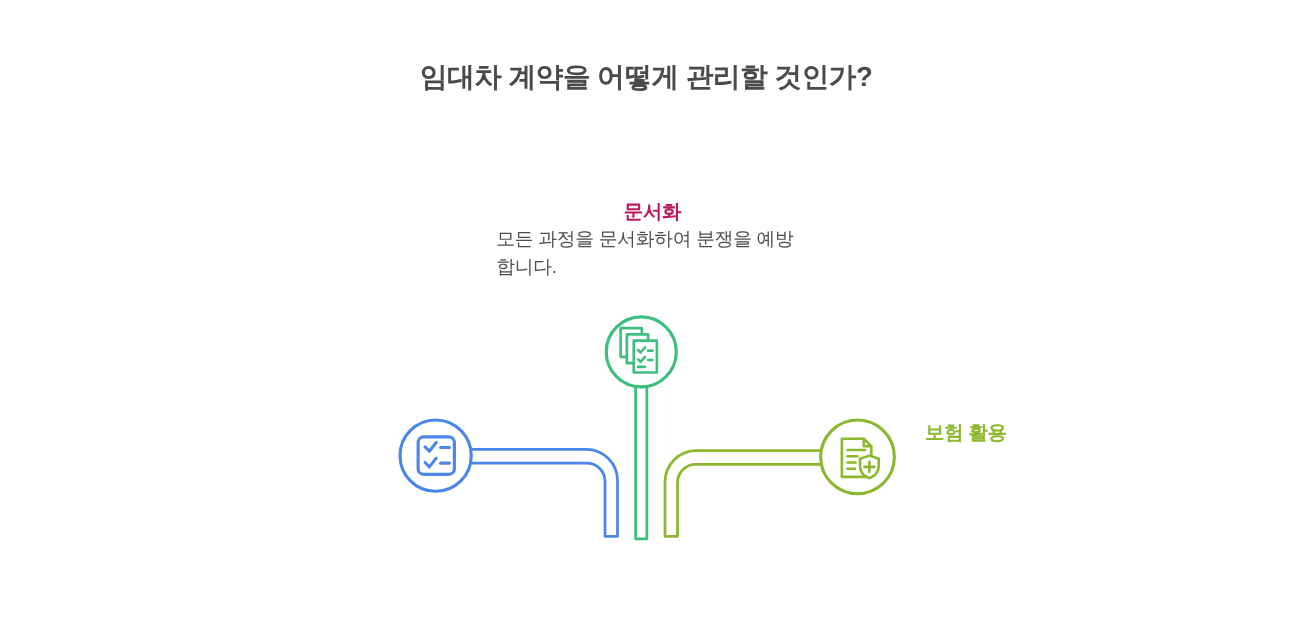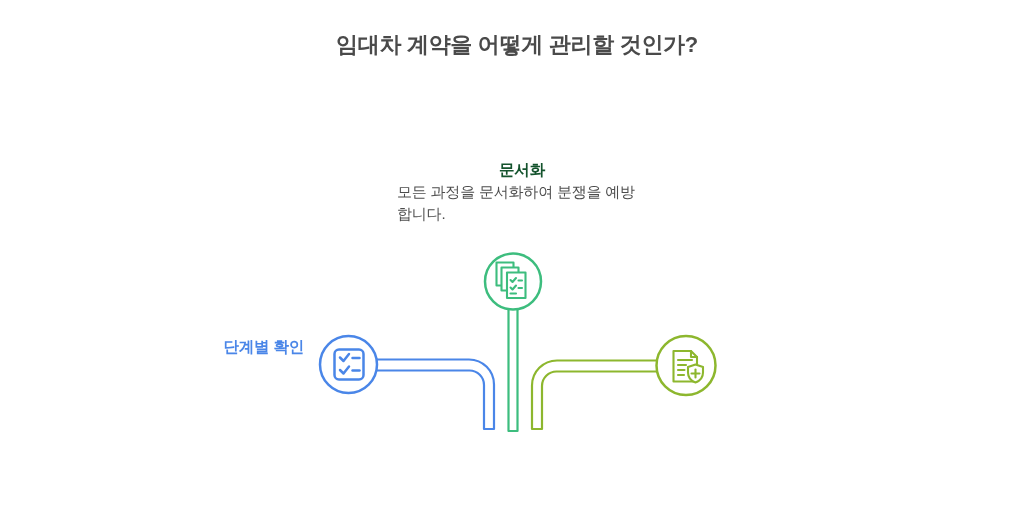--- a/index.html
+++ b/index.html
@@ -6,21 +6,21 @@
   html, body { width: 1034px; height: 512px; }
   body {
     position: relative;
     width: 1034px; height: 512px;
     background: #ffffff;
     overflow: hidden;
     font-family: "Liberation Sans", "DejaVu Sans", sans-serif;
   }
   .page-title {
     position: absolute;
-    left: 0; top: 30px; width: 1034px;
+    left: 0; top: 47px; width: 1034px;
     text-align: center;
     font-size: 22px;
     font-weight: 700;
     letter-spacing: -0.3px;
     color: #4a4a4a;
   }
   .diagram-svg {
     position: absolute;
     left: 0; top: 0;
     width: 1034px; height: 512px;
@@ -37,21 +37,21 @@
   }
   .node-desc {
     margin-top: 0;
     font-size: 15px;
     line-height: 22px;
     letter-spacing: -0.2px;
     color: #4d4d4d;
     word-break: normal;
   }
   .node-text.doc   { left: 397px; top: 160px; width: 250px; text-align: left; }
-  .node-text.doc .node-label { text-align: center; margin-bottom: 1px; color: #14532d; }
+  .node-text.doc .node-label { text-align: center; margin-bottom: 1px; color: #be185d; }
   .node-text.step  { left: 54px;  top: 337px; text-align: right; }
   .node-text.step .node-label { color: #4a86e8; }
   .node-text.ins   { left: 740px; top: 337px; text-align: left; }
   .node-text.ins .node-label { color: #8db72e; }
 </style>
 </head>
 <body>
 
 <h1 class="page-title">임대차 계약을 어떻게 관리할 것인가?</h1>
 
@@ -100,17 +100,17 @@
     </g>
   </g>
 </svg>
 
 <div class="node-text doc">
   <div class="node-label">문서화</div>
   <div class="node-desc">모든 과정을 문서화하여 분쟁을 예방합니다.</div>
 </div>
 
 <div class="node-text step">
-  <div class="node-label">단계별 확인</div>
 </div>
 
 <div class="node-text ins">
+  <div class="node-label">보험 활용</div>
 </div>
 
 </body></html>

